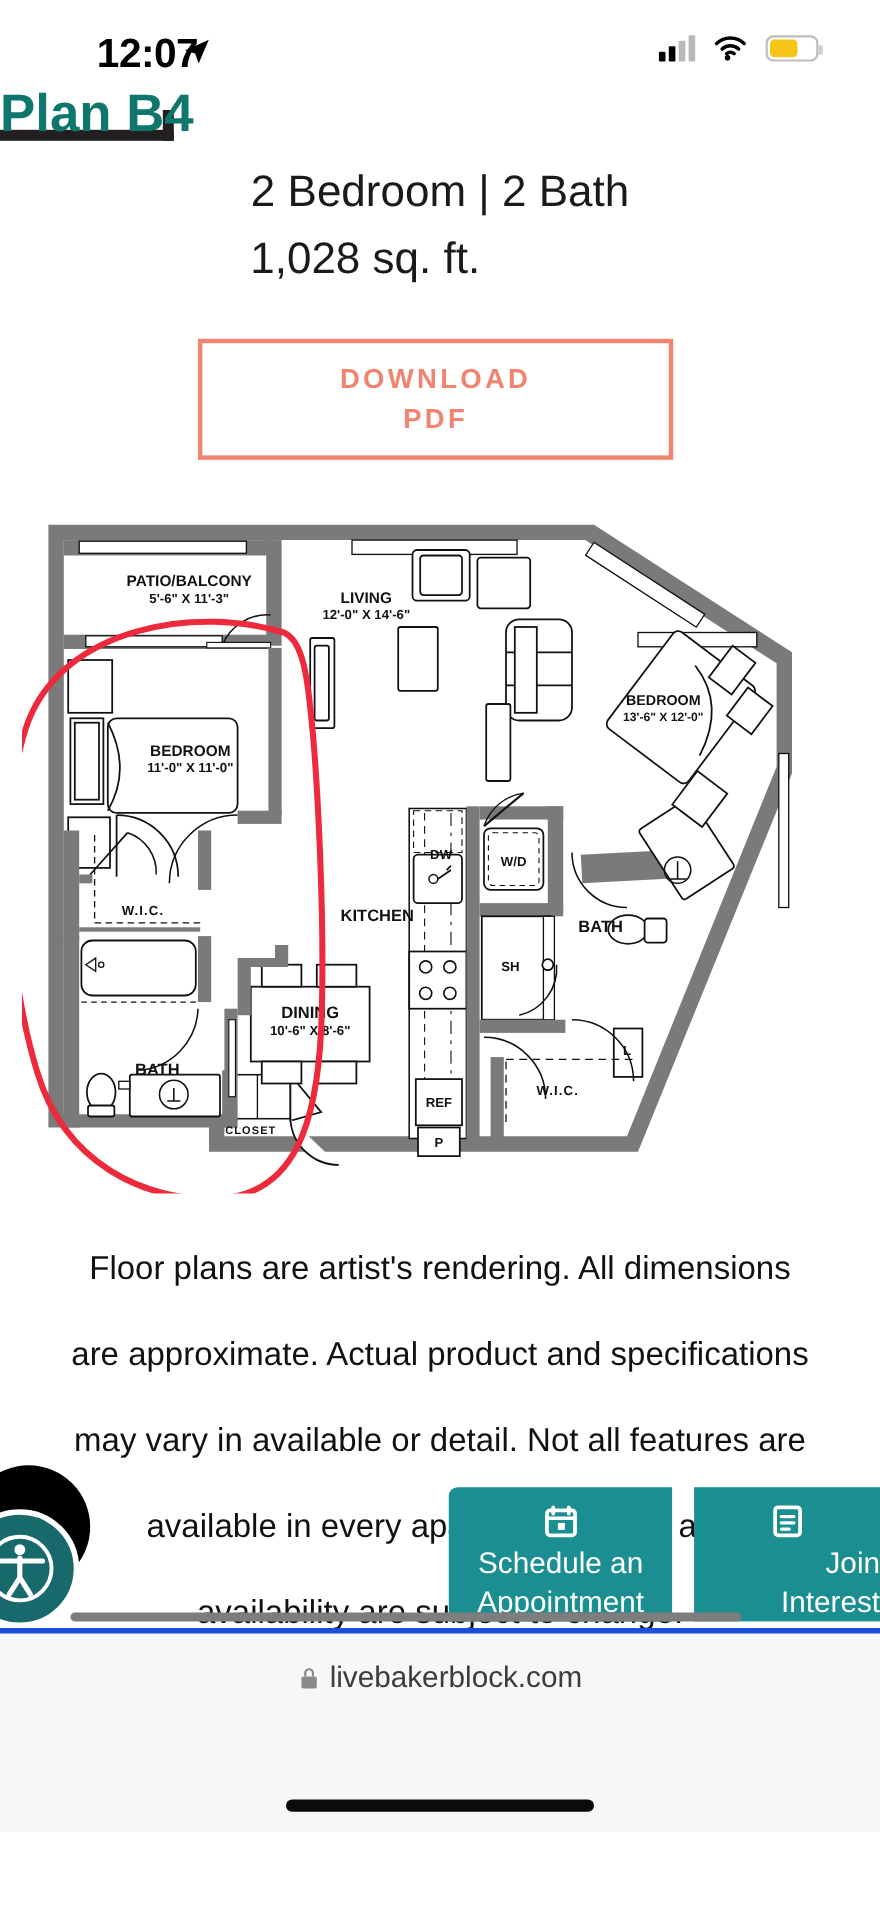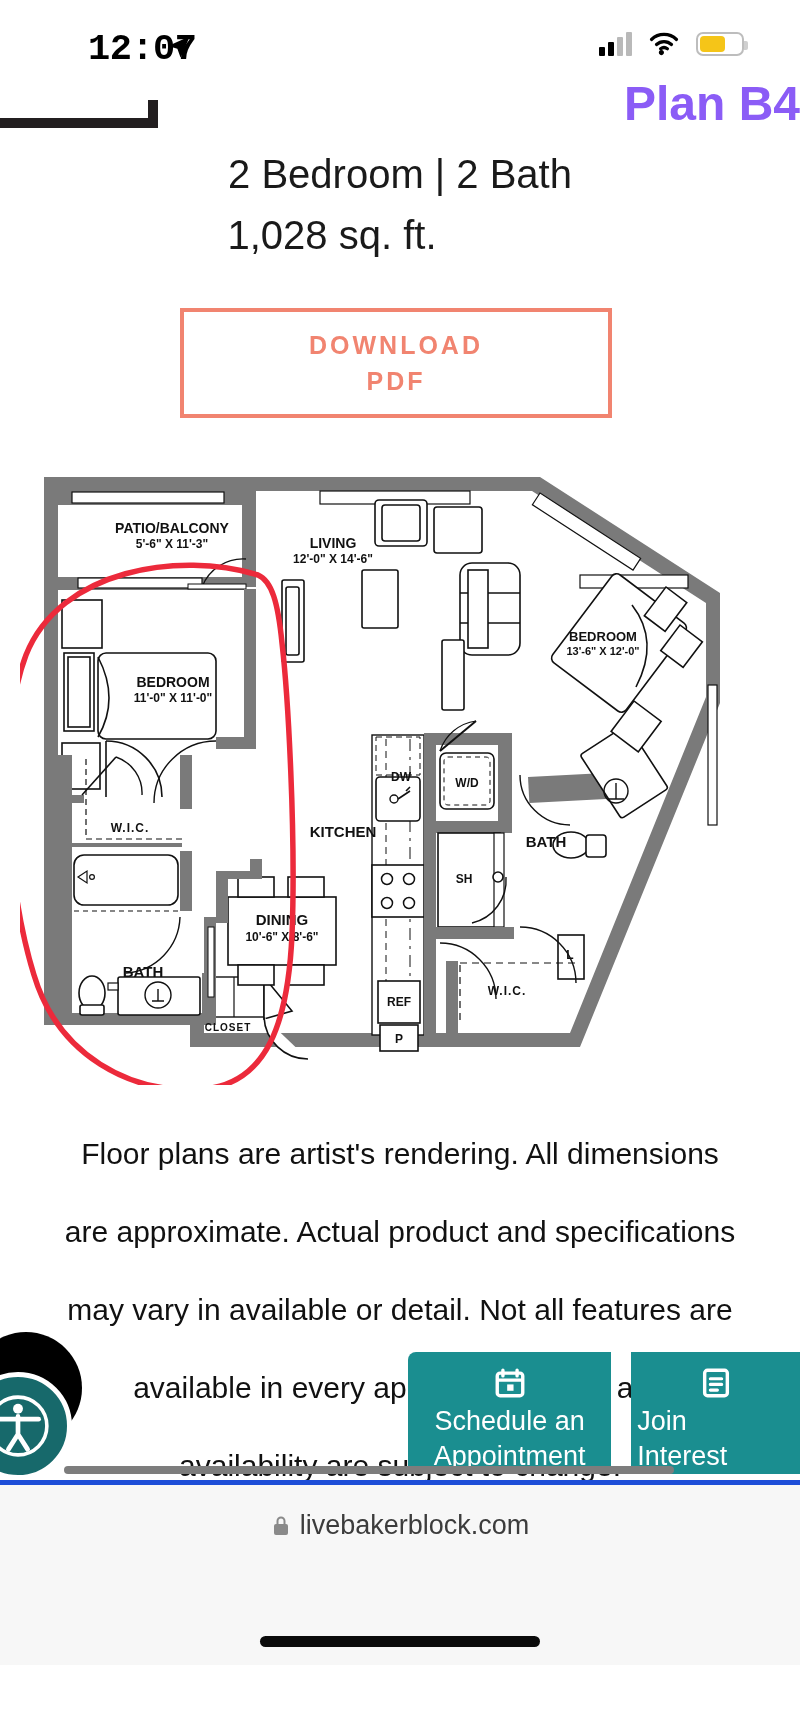--- a/index.html
+++ b/index.html
@@ -13,21 +13,21 @@
 
   
   .statusbar {
     position: absolute; left: 0; top: 0; width: 800px; height: 92px;
     background: #fff;
   }
   .sb-time {
     position: absolute; left: 88px; top: 28px;
     font-size: 37px; font-weight: 700; color: #000;
     letter-spacing: -0.5px;
-    font-family: Liberation Mono, monospace;
+    font-family: Liberation Sans, sans-serif;
   }
   .sb-loc { position: absolute; left: 166px; top: 34px; width: 26px; height: 26px; }
   .sb-right { position: absolute; right: 56px; top: 32px; display: flex; align-items: center; gap: 16px; }
   .sig { display: flex; align-items: flex-end; gap: 3px; height: 24px; }
   .sig i { display: block; width: 6px; background: #000; border-radius: 1px; }
   .sig i:nth-child(1){ height: 9px; }
   .sig i:nth-child(2){ height: 14px; }
   .sig i:nth-child(3){ height: 19px; background: #b9b9b9; }
   .sig i:nth-child(4){ height: 24px; background: #b9b9b9; }
   .batt {
@@ -42,22 +42,22 @@
 
   
   .nav-frag {
     position: absolute; left: -30px; top: 100px;
     width: 188px; height: 28px;
     border-bottom: 10px solid #231f20;
     border-right: 10px solid #231f20;
   }
   .plan-title {
     position: absolute; left: 0; top: 78px; width: 800px;
-    text-align: right; font-size: 48px; font-weight: 800;
-    color: #8b5cf6; letter-spacing: 0px;
+    text-align: left; font-size: 48px; font-weight: 800;
+    color: #0f766e; letter-spacing: 0px;
     overflow: hidden; height: 52px; line-height: 52px;
   }
   .plan-sub {
     position: absolute; left: 0; top: 152px; width: 800px;
     text-align: center; font-size: 40px; color: #1a1a1a; font-weight: 400;
   }
   .plan-sqft {
     position: absolute; left: 0; top: 213px; width: 664px;
     text-align: center; font-size: 40px; color: #1a1a1a; font-weight: 400;
   }
@@ -119,21 +119,21 @@
     display: flex; flex-direction: column; align-items: center; justify-content: flex-start;
     padding-top: 14px; overflow: hidden; cursor: pointer;
   }
   .cta-a { width: 212px; border-radius: 8px 0 0 0; }
   .cta-b { width: 176px; }
   .cta-icon { width: 42px; height: 42px; margin-bottom: 4px; }
   .cta-label {
     font-size: 27px; line-height: 35px; text-align: center;
     font-weight: 400; white-space: nowrap;
   }
-  .cta-b .cta-label { text-align: left; width: 100%; padding-left: 6px; }
+  .cta-b .cta-label { text-align: right; width: 100%; padding-left: 6px; }
 
   
   .scroll-ind {
     position: absolute; left: 64px; top: 1466px;
     width: 610px; height: 8px; background: #7d7d7d; border-radius: 4px;
   }
 
   
   .urlbar {
     position: absolute; left: 0; top: 1480px; width: 800px; height: 185px;

